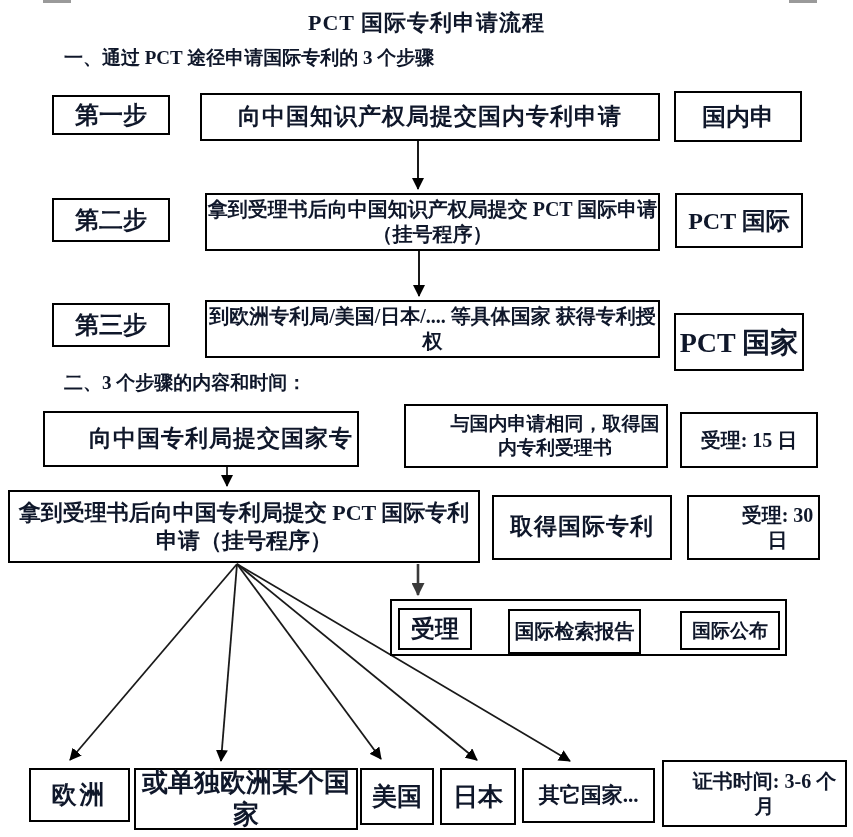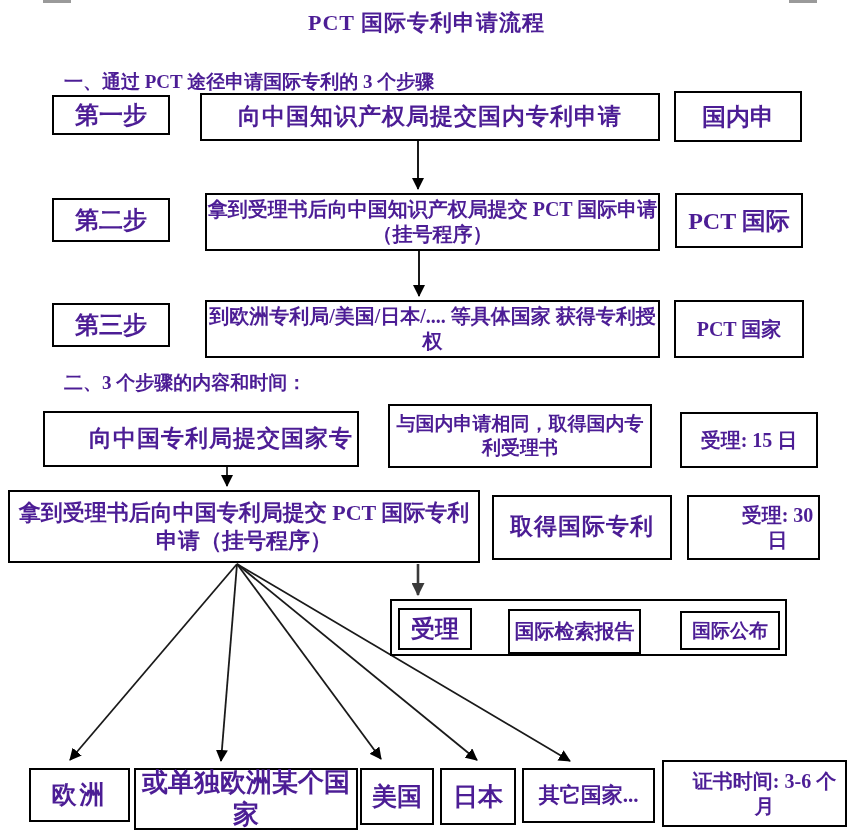--- a/index.html
+++ b/index.html
@@ -2,21 +2,21 @@
 <html><head>
 <meta charset="utf-8">
 <style>
   html,body{margin:0;padding:0;background:#ffffff;}
   #canvas{
     position:relative;
     width:853px;height:837px;
     background:#ffffff;
     font-family:"Liberation Serif","DejaVu Serif",serif;
     font-weight:bold;
-    color:#4c1d95;
+    color:#0f172a;
     overflow:hidden;
   }
   .box{
     position:absolute;
     border:2px solid #000;
     box-sizing:border-box;
     display:flex;
     align-items:center;
     justify-content:center;
     text-align:center;
@@ -79,38 +79,38 @@
     <line x1="237" y1="564" x2="381" y2="759" stroke="#1a1a1a" stroke-width="1.8" marker-end="url(#ah)"></line>
     <line x1="237" y1="564" x2="477" y2="760" stroke="#1a1a1a" stroke-width="1.8" marker-end="url(#ah)"></line>
     <line x1="237" y1="564" x2="570" y2="761" stroke="#1a1a1a" stroke-width="1.8" marker-end="url(#ah)"></line>
 
     <line x1="473" y1="629" x2="503" y2="629" stroke="#3a3a3a" stroke-width="2.2" marker-end="url(#ahg)"></line>
     <line x1="642" y1="630" x2="675" y2="630" stroke="#3a3a3a" stroke-width="2.2" marker-end="url(#ahg)"></line>
   </svg>
 
   <div id="title">PCT 国际专利申请流程</div>
 
-  <div class="heading" style="left:64px;top:69px;font-size:19px;">一、通过 PCT 途径申请国际专利的 3 个步骤</div>
+  <div class="heading" style="left:64px;top:45px;font-size:19px;">一、通过 PCT 途径申请国际专利的 3 个步骤</div>
 
   <div class="box" style="left:52px;top:95px;width:118px;height:40px;font-size:24px;">第一步</div>
   <div class="box" style="left:200px;top:93px;width:460px;height:48px;font-size:23px;letter-spacing:1px;">向中国知识产权局提交国内专利申请</div>
   <div class="box" style="left:674px;top:91px;width:128px;height:51px;font-size:24px;">国内申</div>
 
   <div class="box" style="left:52px;top:198px;width:118px;height:44px;font-size:24px;">第二步</div>
   <div class="box" style="left:205px;top:193px;width:455px;height:58px;font-size:20px;">拿到受理书后向中国知识产权局提交 PCT 国际申请（挂号程序）</div>
   <div class="box" style="left:675px;top:193px;width:128px;height:55px;font-size:24px;">PCT 国际</div>
 
   <div class="box" style="left:52px;top:303px;width:118px;height:44px;font-size:24px;">第三步</div>
   <div class="box" style="left:205px;top:300px;width:455px;height:58px;font-size:20px;">到欧洲专利局/美国/日本/.... 等具体国家 获得专利授权</div>
-  <div class="box" style="left:674px;top:300px;width:130px;height:58px;font-size:20px;">PCT 国家</div>
+  <div class="box" style="left:674px;top:313px;width:130px;height:58px;font-size:28px;">PCT 国家</div>
 
   <div class="heading" style="left:64px;top:370px;font-size:19px;">二、3 个步骤的内容和时间：</div>
 
   <div class="box" style="left:43px;top:411px;width:316px;height:56px;font-size:23px;letter-spacing:1px;padding-left:40px;">向中国专利局提交国家专</div>
-  <div class="box" style="left:388px;top:404px;width:264px;height:64px;font-size:19px;">与国内申请相同，取得国内专利受理书</div>
+  <div class="box" style="left:404px;top:404px;width:264px;height:64px;font-size:19px;padding-left:38px;">与国内申请相同，取得国内专利受理书</div>
   <div class="box" style="left:680px;top:412px;width:138px;height:56px;font-size:20px;">受理: 15 日</div>
 
   <div class="box" style="left:8px;top:490px;width:472px;height:73px;font-size:22px;">拿到受理书后向中国专利局提交 PCT 国际专利申请（挂号程序）</div>
   <div class="box" style="left:492px;top:495px;width:180px;height:65px;font-size:23px;letter-spacing:1px;">取得国际专利</div>
   <div class="box" style="left:687px;top:495px;width:133px;height:65px;font-size:20px;padding-left:48px;">受理: 30 日</div>
 
   <div class="box" style="left:390px;top:599px;width:397px;height:57px;"></div>
   <div class="box" style="left:398px;top:608px;width:74px;height:42px;font-size:24px;">受理</div>
   <div class="box" style="left:508px;top:609px;width:133px;height:45px;font-size:20px;">国际检索报告</div>
   <div class="box" style="left:680px;top:611px;width:100px;height:39px;font-size:19px;">国际公布</div>

